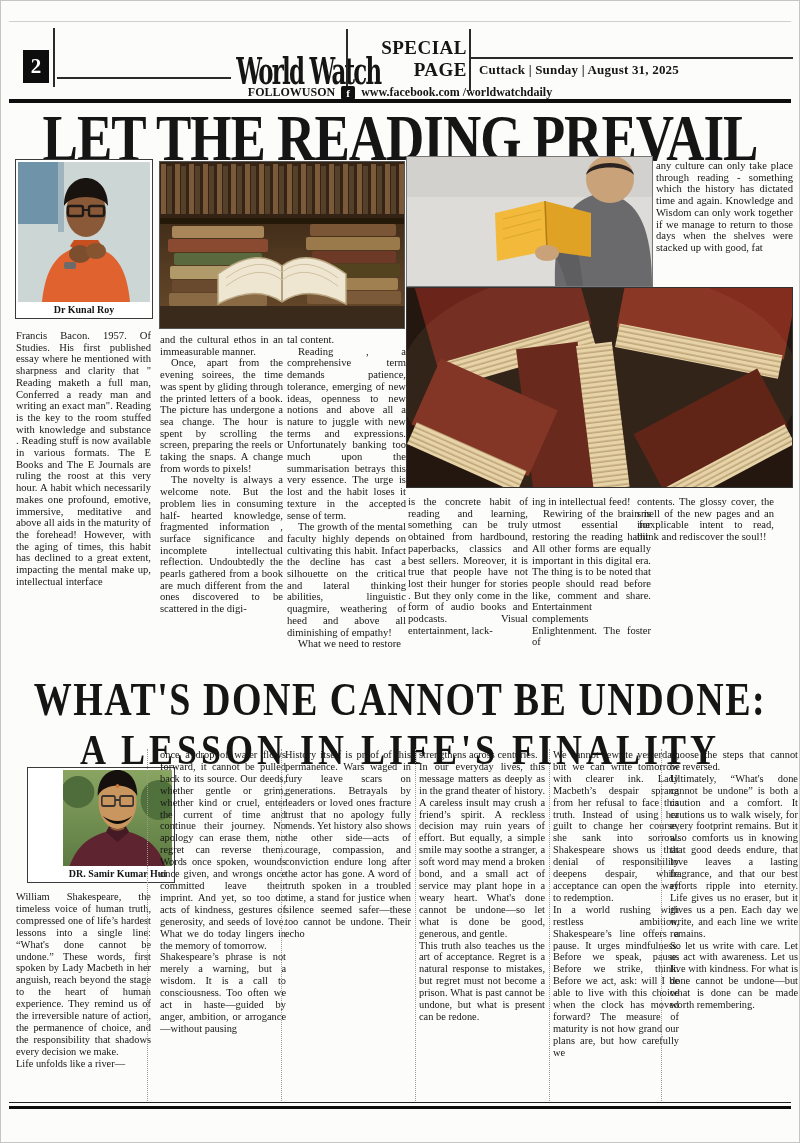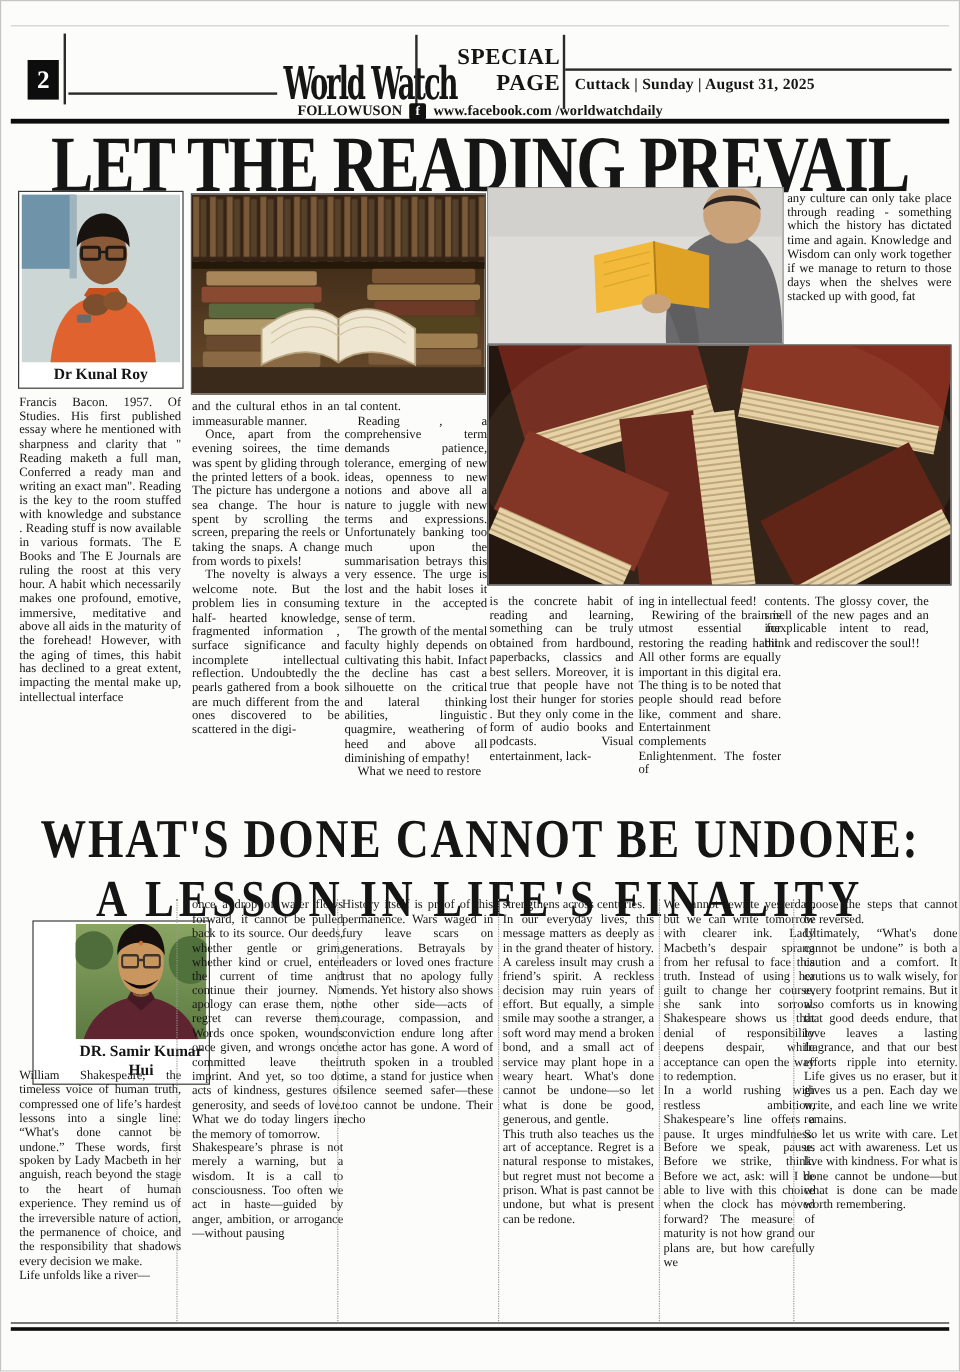--- a/index.html
+++ b/index.html
@@ -30,21 +30,21 @@
   .fb-icon{display:inline-flex;width:14px;height:14px;background:#111;color:#fff;border-radius:2px;
         align-items:center;justify-content:center;font-size:11px;font-weight:bold;font-family:"Liberation Serif",serif;}
   .thick-rule{position:absolute;left:8px;right:8px;top:98px;height:4px;background:#0d0d0d;}
   
   .headline1{position:absolute;left:0;top:99px;width:100%;margin:0;text-align:center;white-space:nowrap;
         font-size:52px;font-weight:bold;letter-spacing:-1px;
         transform:scale(1.02,1.28);transform-origin:center top;}
   
   .figure{position:absolute;border:1px solid #3a3a3a;background:#fff;padding:2px;}
   .figure svg{display:block;width:100%;}
-  figcaption{font-weight:bold;font-size:13px;text-align:center;padding:2px 0 1px;}
+  figcaption{font-weight:bold;font-size:10px;text-align:center;padding:2px 0 1px;}
   .txt{position:absolute;text-align:justify;overflow:hidden;
        font-size:10.6px;line-height:11.7px;}
   .txt p{margin:0;}
   .txt p.ind{text-indent:11px;}
   .credit1{white-space:pre-line;text-align:right;font-size:10.8px;line-height:13px;margin-top:3px;}
   
   .txt2{font-size:10.4px;line-height:11.9px;}
   .credit2{white-space:pre-line;text-align:center;font-size:10.8px;line-height:13.5px;font-weight:bold;margin-top:2px;}
   
   .headline2{position:absolute;left:0;top:672px;width:100%;margin:0;text-align:center;font-weight:bold;}

